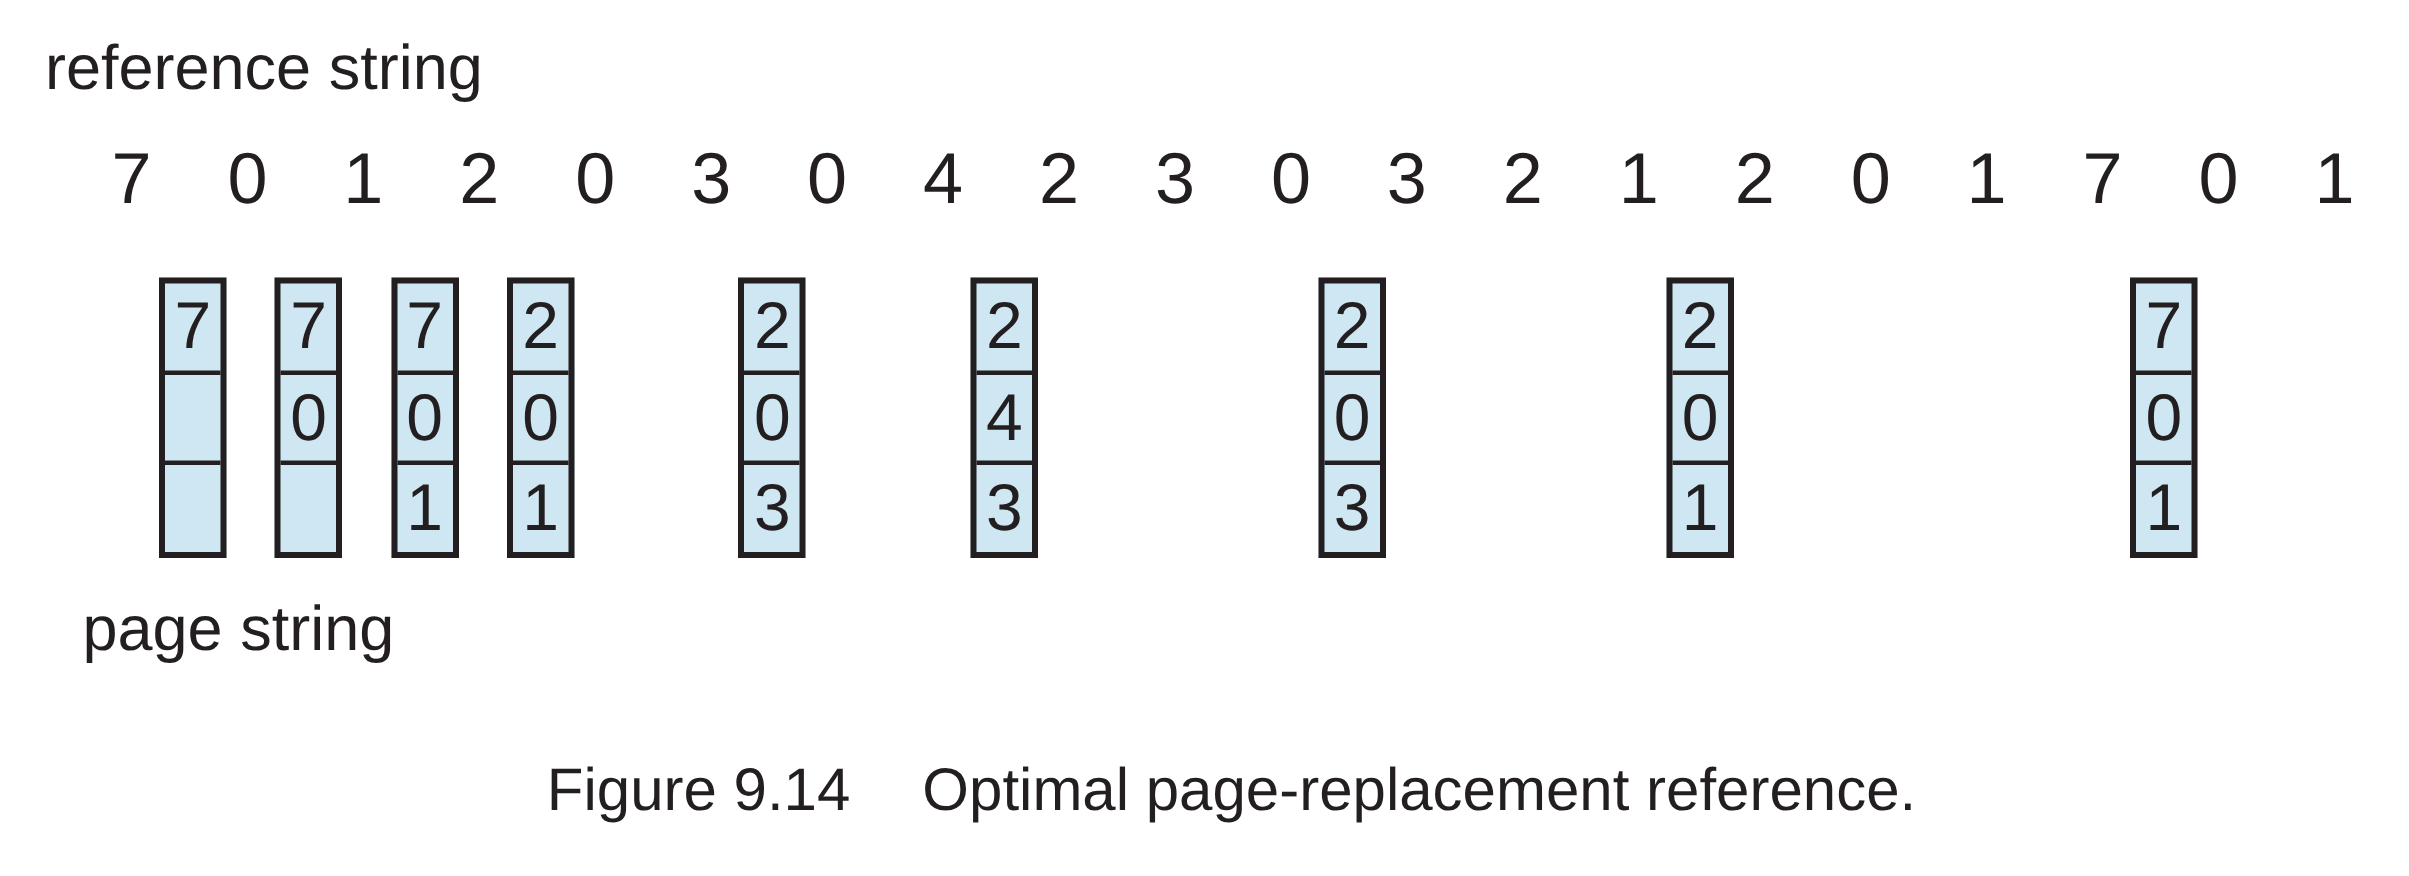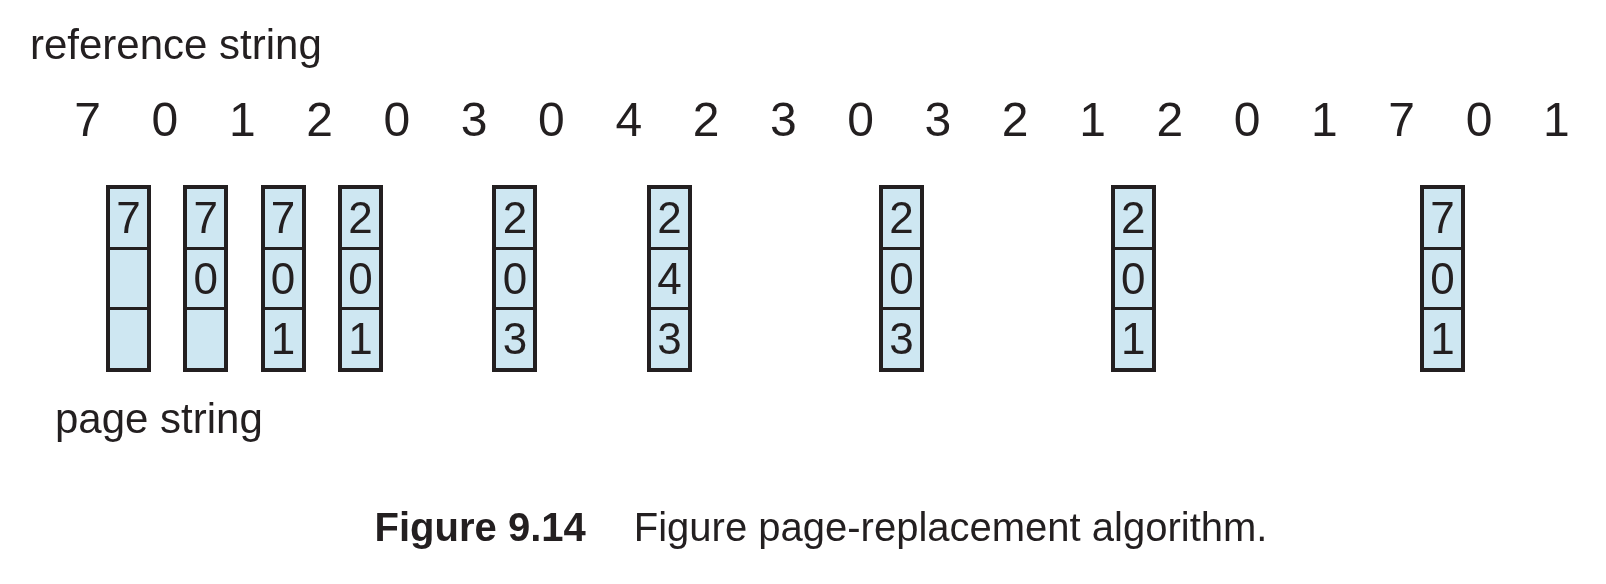--- a/index.html
+++ b/index.html
@@ -42,21 +42,21 @@
   }
   .frame-cell + .frame-cell{border-top:3px solid var(--ink);}
   .pf-label{
     position:absolute;left:55px;top:396px;
     font-size:42px;line-height:1.1;white-space:nowrap;
   }
   .caption{
     position:absolute;left:0;top:504px;width:100%;
     text-align:center;font-size:40px;line-height:1.15;white-space:nowrap;
   }
-  .caption .fig-num{font-weight:700;margin-right:48px;margin-left:36px;}
+  .caption .fig-num{font-weight:400;margin-right:48px;margin-left:36px;}
 </style>
 </head>
 <body>
 
 <div>
 
   <div class="ref-label">reference string</div>
 
   <div class="ref-row">
     <span class="ref-num">7</span>
@@ -154,16 +154,16 @@
         <div class="frame-cell">1</div>
       </div>
     </div>
     <div class="slot"></div>
     <div class="slot"></div>
   </div>
 
   <div class="pf-label">page string</div>
 
   <div class="caption">
-    <span class="fig-num">Figure 9.14</span><span>Figure page-replacement algorithm.</span>
+    <span class="fig-num">Figure 9.14</span><span>Optimal page-replacement reference.</span>
   </div>
 
 </div>
 
 </body></html>

